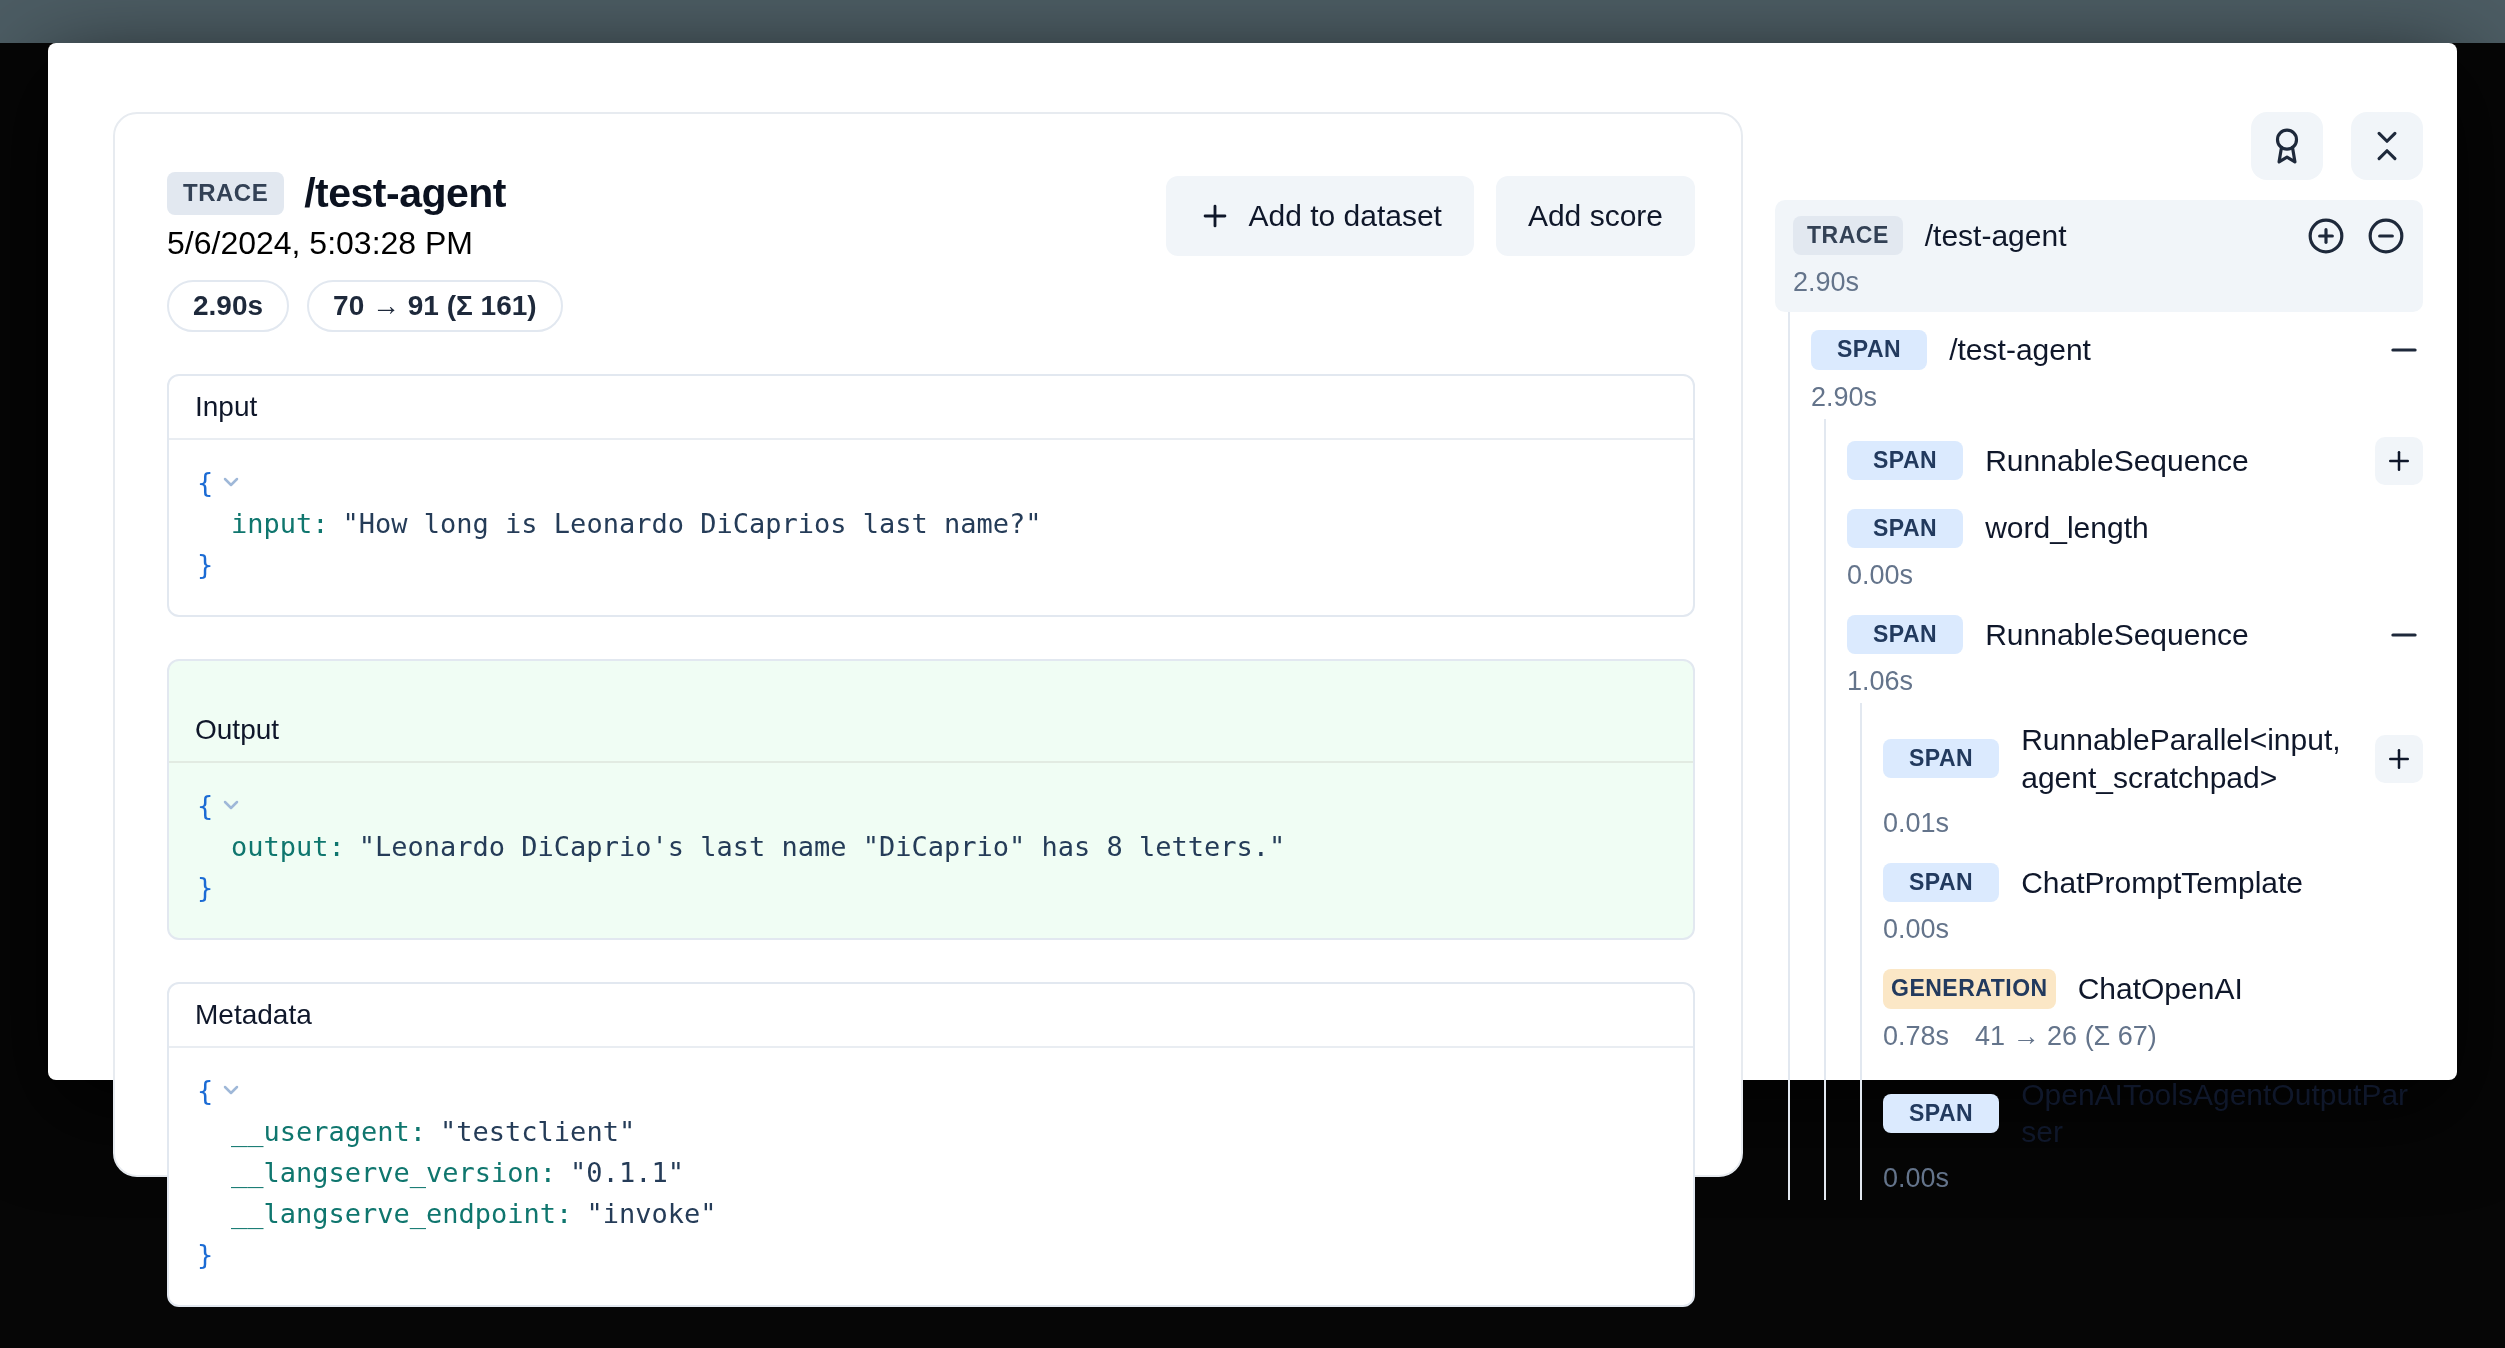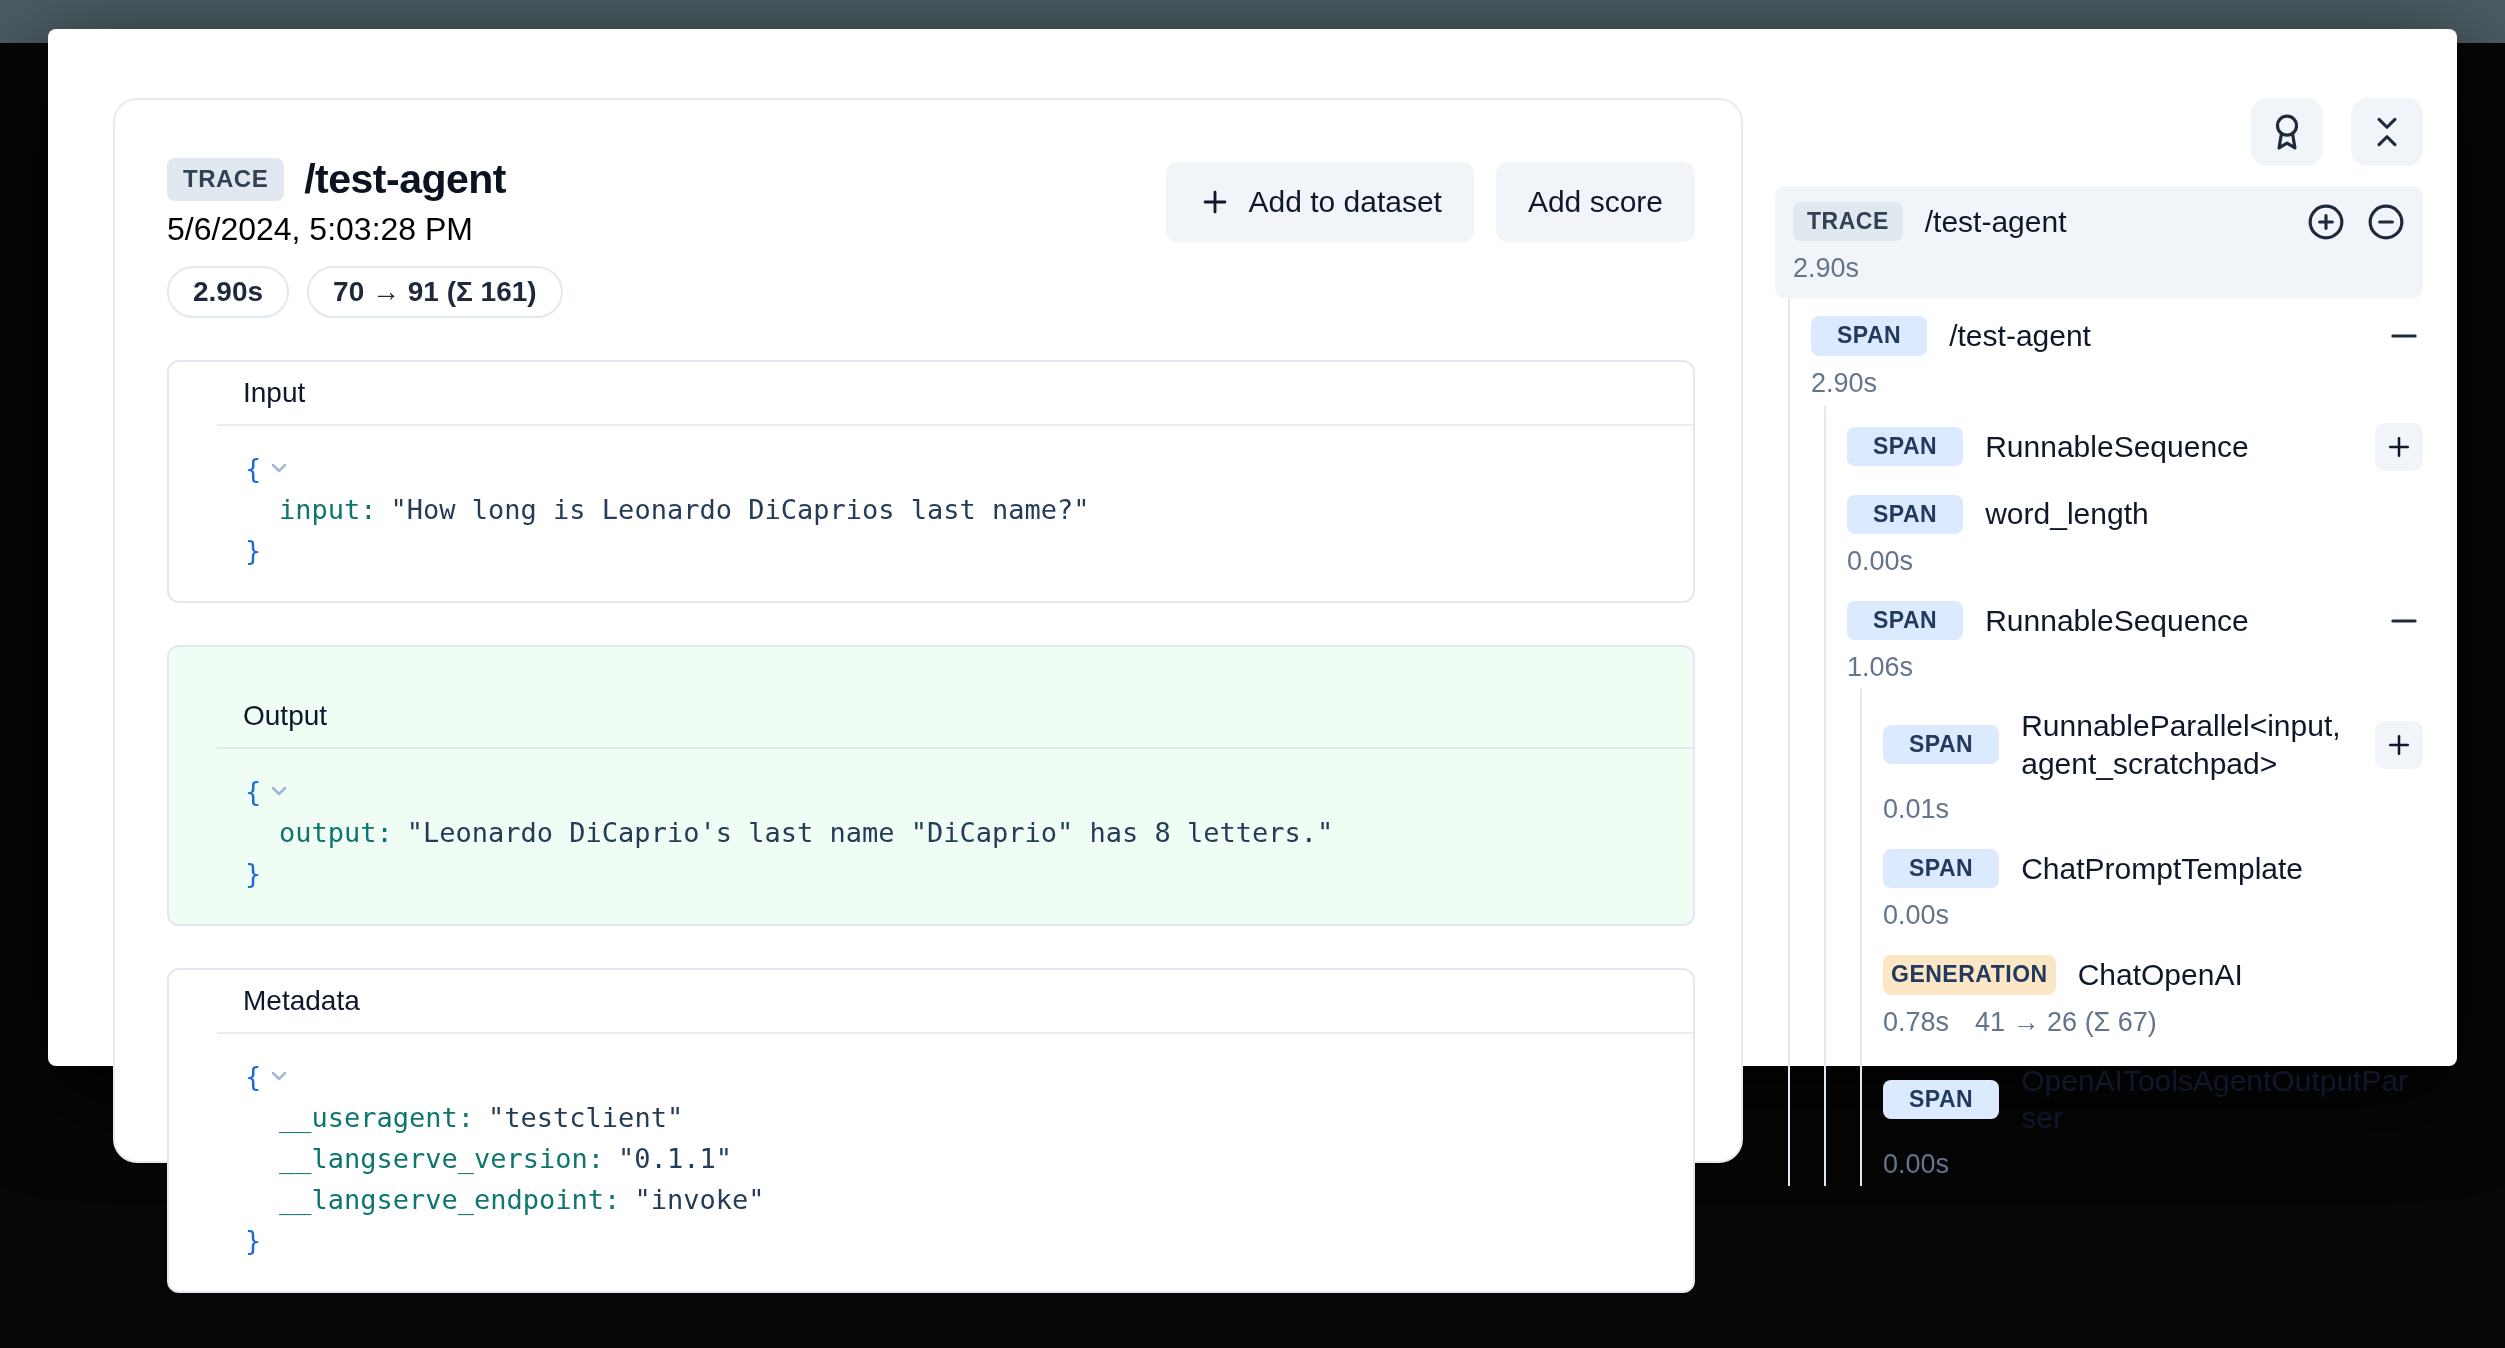--- a/index.html
+++ b/index.html
@@ -5,21 +5,21 @@
   * { margin:0; padding:0; box-sizing:border-box; }
   html,body { width:2505px; height:1348px; overflow:hidden; }
   body {
     font-family:"Liberation Sans", sans-serif;
     background:linear-gradient(#4c5c63 0 43px, #060606 43px);
     position:relative;
     color:#0f172a;
   }
 
   .window {
-    position:absolute; left:48px; top:29px; width:2409px; height:1037px;
+    position:absolute; left:48px; top:43px; width:2409px; height:1037px;
     background:#ffffff; border-radius:8px;
     box-shadow:0 30px 90px rgba(0,0,0,.85);
   }
 
   
   .card {
     position:absolute; left:65px; top:69px; width:1630px; height:1065px;
     border:2px solid #e7ebf0; border-radius:24px; background:#fff;
     padding:56px 46px 0 52px;
   }
@@ -41,21 +41,21 @@
   .btn {
     background:#f1f5f9; border:none; border-radius:12px; height:80px;
     padding:0 32px; display:flex; align-items:center; gap:16px;
     font-family:"Liberation Sans", sans-serif;
     font-size:30px; font-weight:500; color:#0f172a; cursor:pointer; white-space:nowrap;
   }
   .btn svg { width:34px; height:34px; stroke:#0f172a; stroke-width:2; fill:none;
              stroke-linecap:round; stroke-linejoin:round; }
 
   
-  .section { border:2px solid #e2e8f0; border-radius:12px; margin-top:42px; overflow:hidden; background:#fff;padding-left:48px; }
+  .section { border:2px solid #e2e8f0; border-radius:12px; margin-top:42px; overflow:hidden; background:#fff; }
   .section.output { background:#f0fdf4; }
   .section-header {
     padding:15px 26px; font-size:28px; font-weight:500; color:#0f172a;
     border-bottom:2px solid #e9edf2;
   }
   .section.output .section-header { border-bottom-color:#e2ebe2;margin-top:38px; }
   .section-body {
     padding:22px 28px 30px;
     font-family:"DejaVu Sans Mono", monospace;
     font-size:27px; line-height:41px; color:#253c58;

